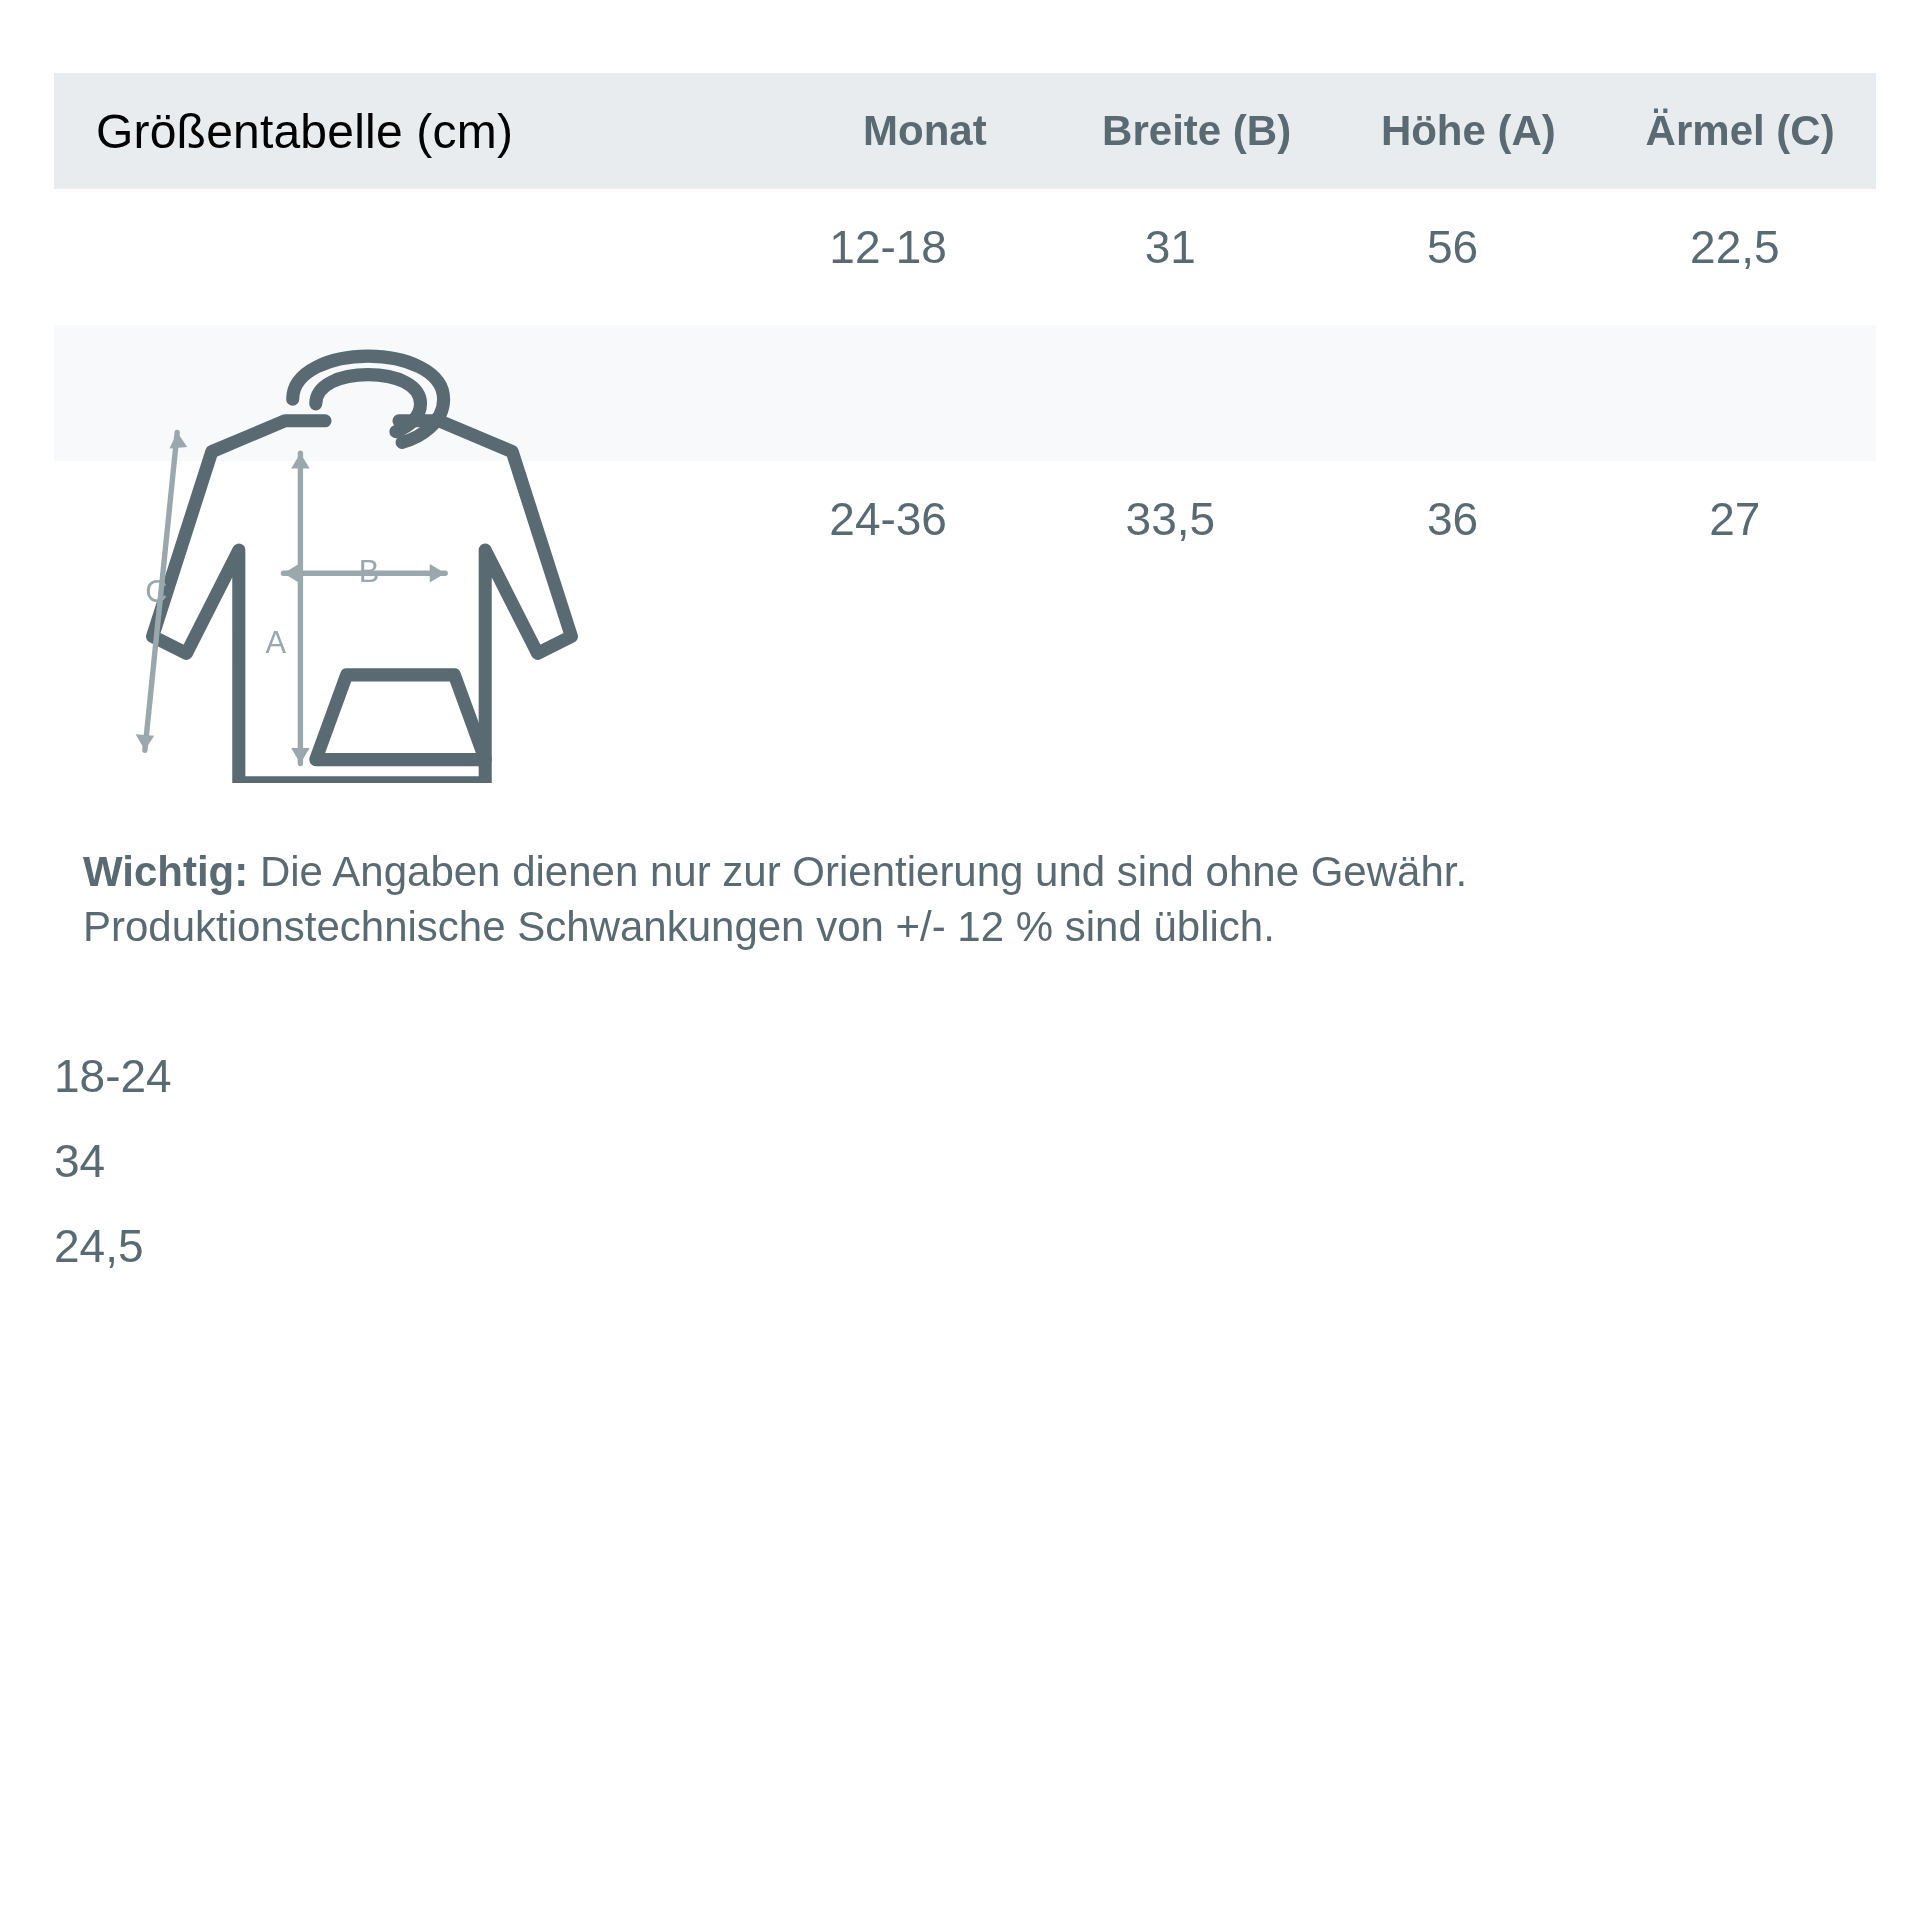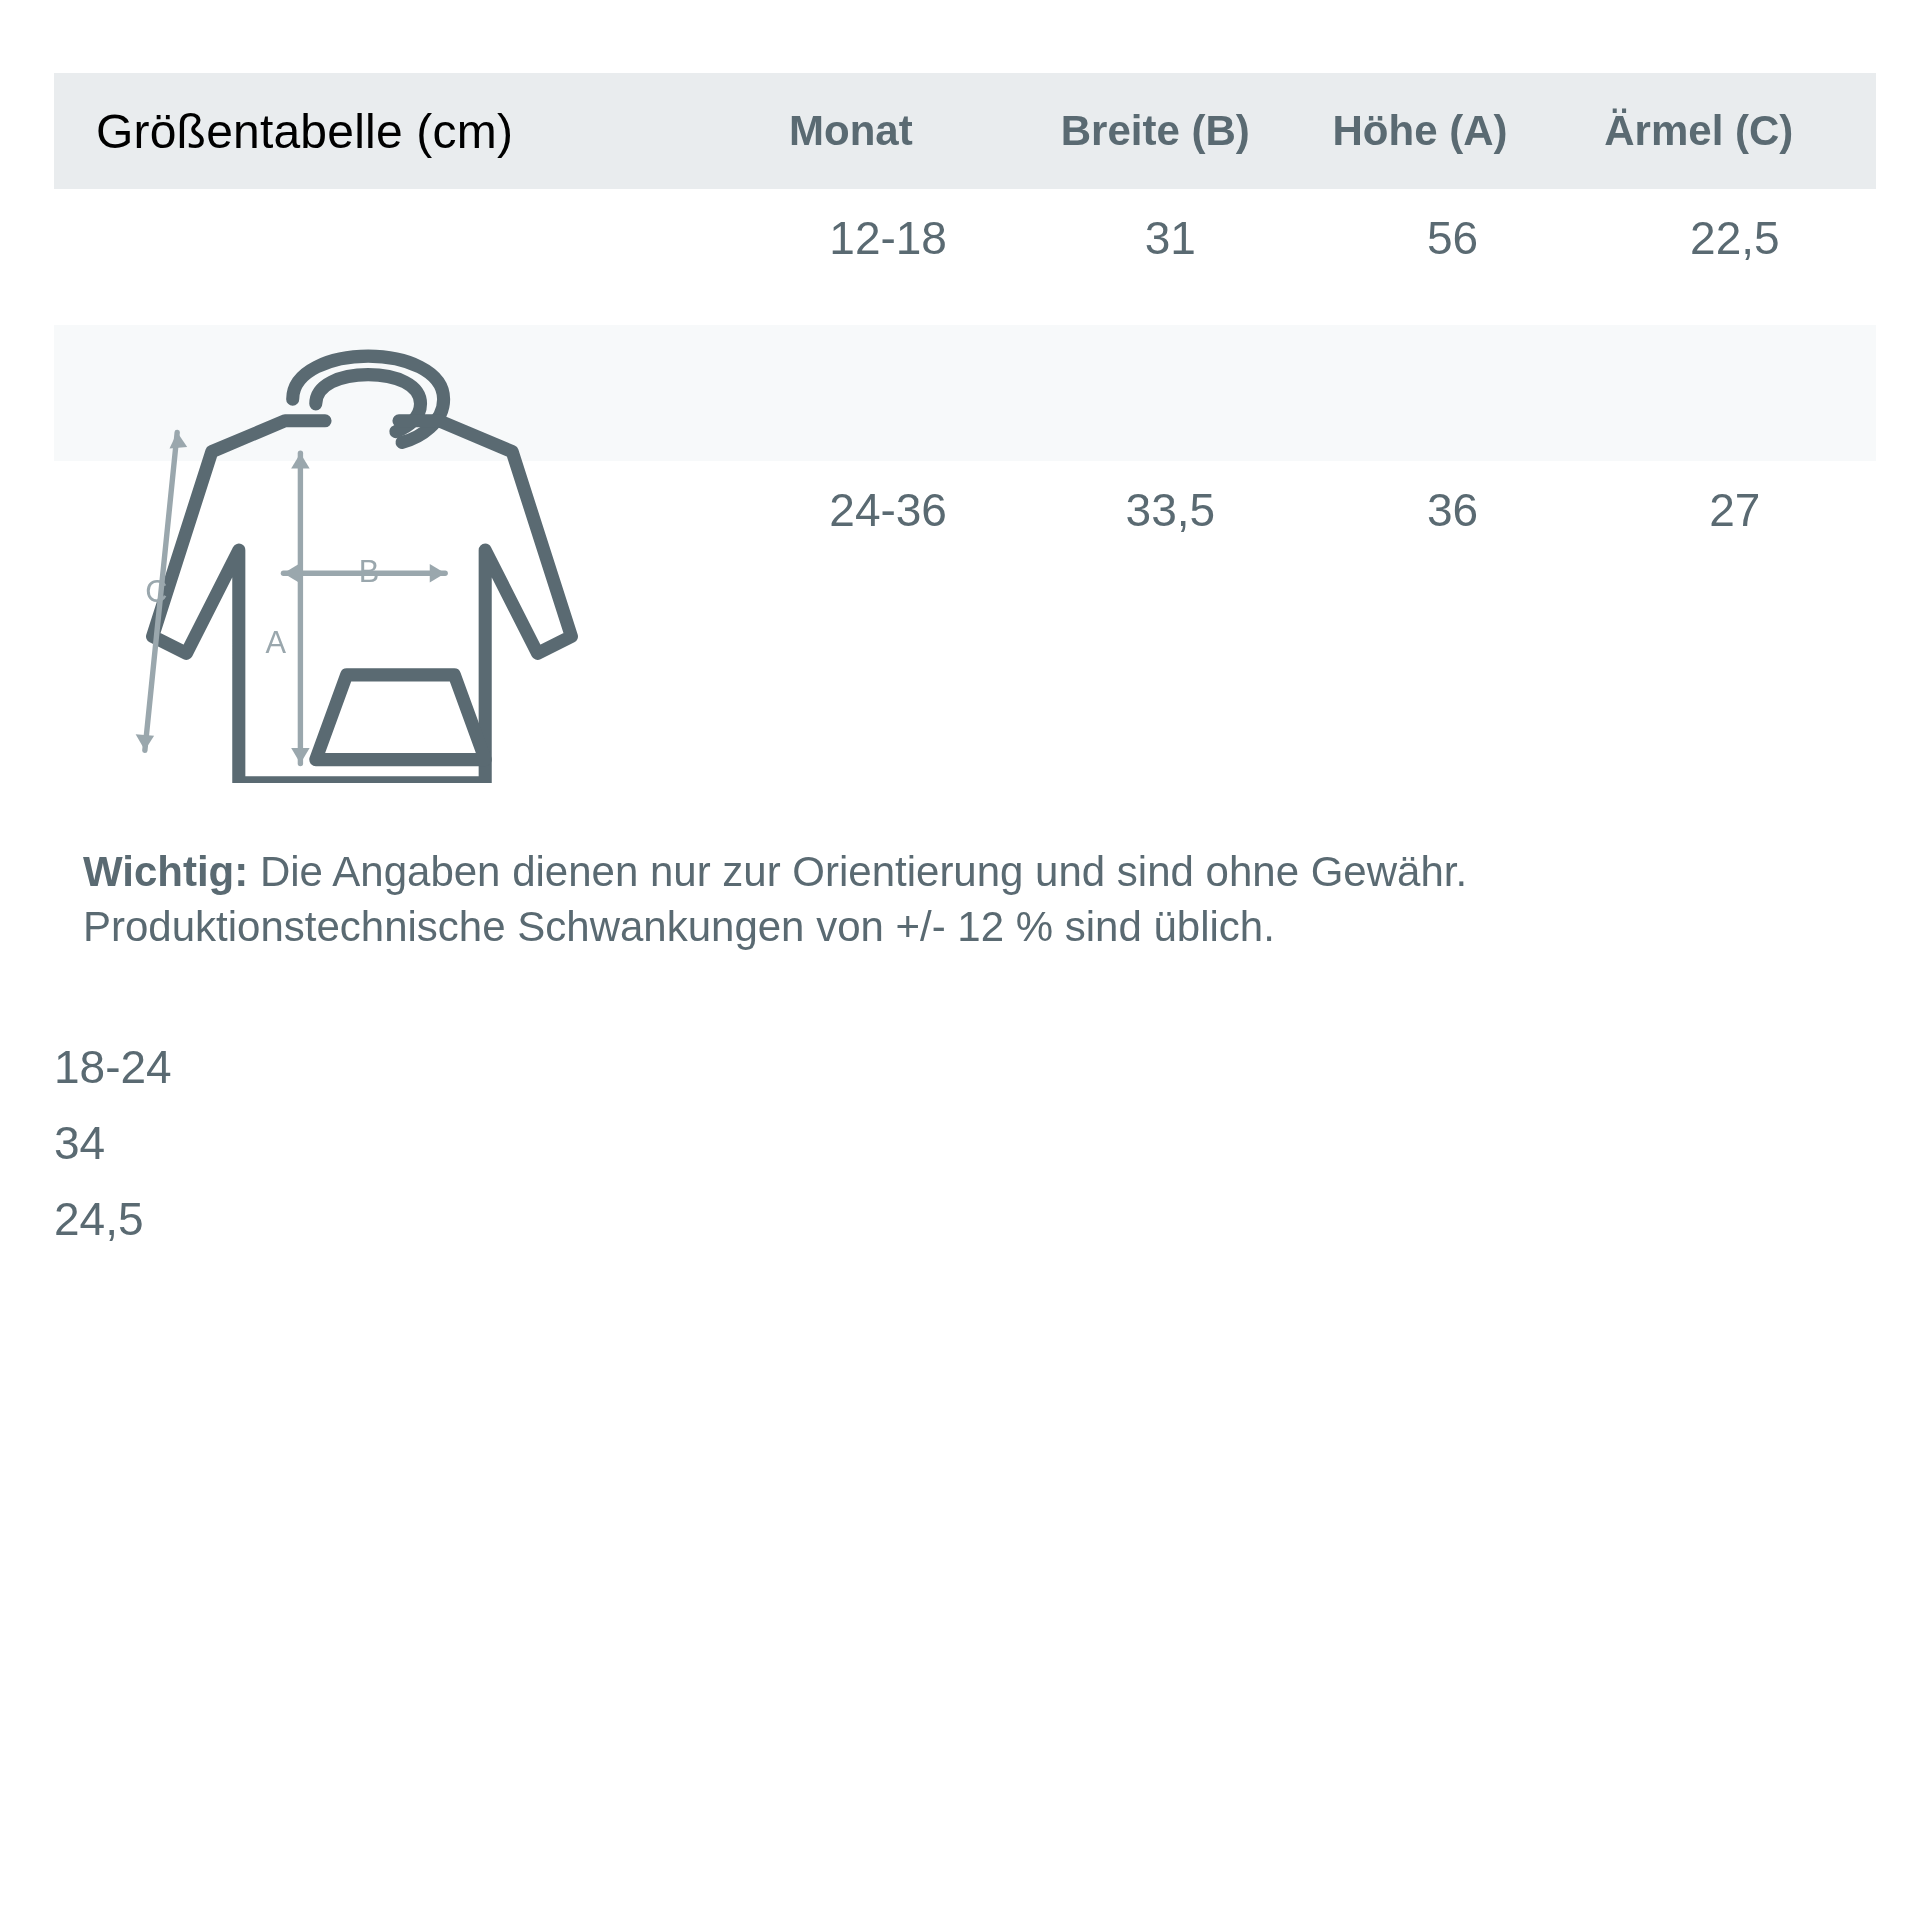--- a/index.html
+++ b/index.html
@@ -39,20 +39,21 @@
     flex: 0 0 693px;
     padding-left: 42px;
     font-size: 48px;
     color: #000000;
     letter-spacing: 0.2px;
     white-space: nowrap;
   }
 
   .head-cell {
     flex: 1 1 0;
+    text-align: center;
     font-size: 42px;
     color: #5a6a72;
     white-space: nowrap;
   }
   .head-cell .bold {
     font-weight: bold;
   }
   .head-cell .label {
     font-weight: bold;
     margin-top: 20px;
@@ -75,21 +76,21 @@
 
   .row .spacer {
     flex: 0 0 693px;
   }
 
   .data-cell {
     flex: 1 1 0;
     text-align: center;
     font-size: 46px;
     color: #5a6a72;
-    padding-top: 22px;
+    padding-top: 31px;
     white-space: nowrap;
   }
 
   
   .illustration {
     position: absolute;
     left: 0;
     top: 116px;
     width: 693px;
     height: 478px;

